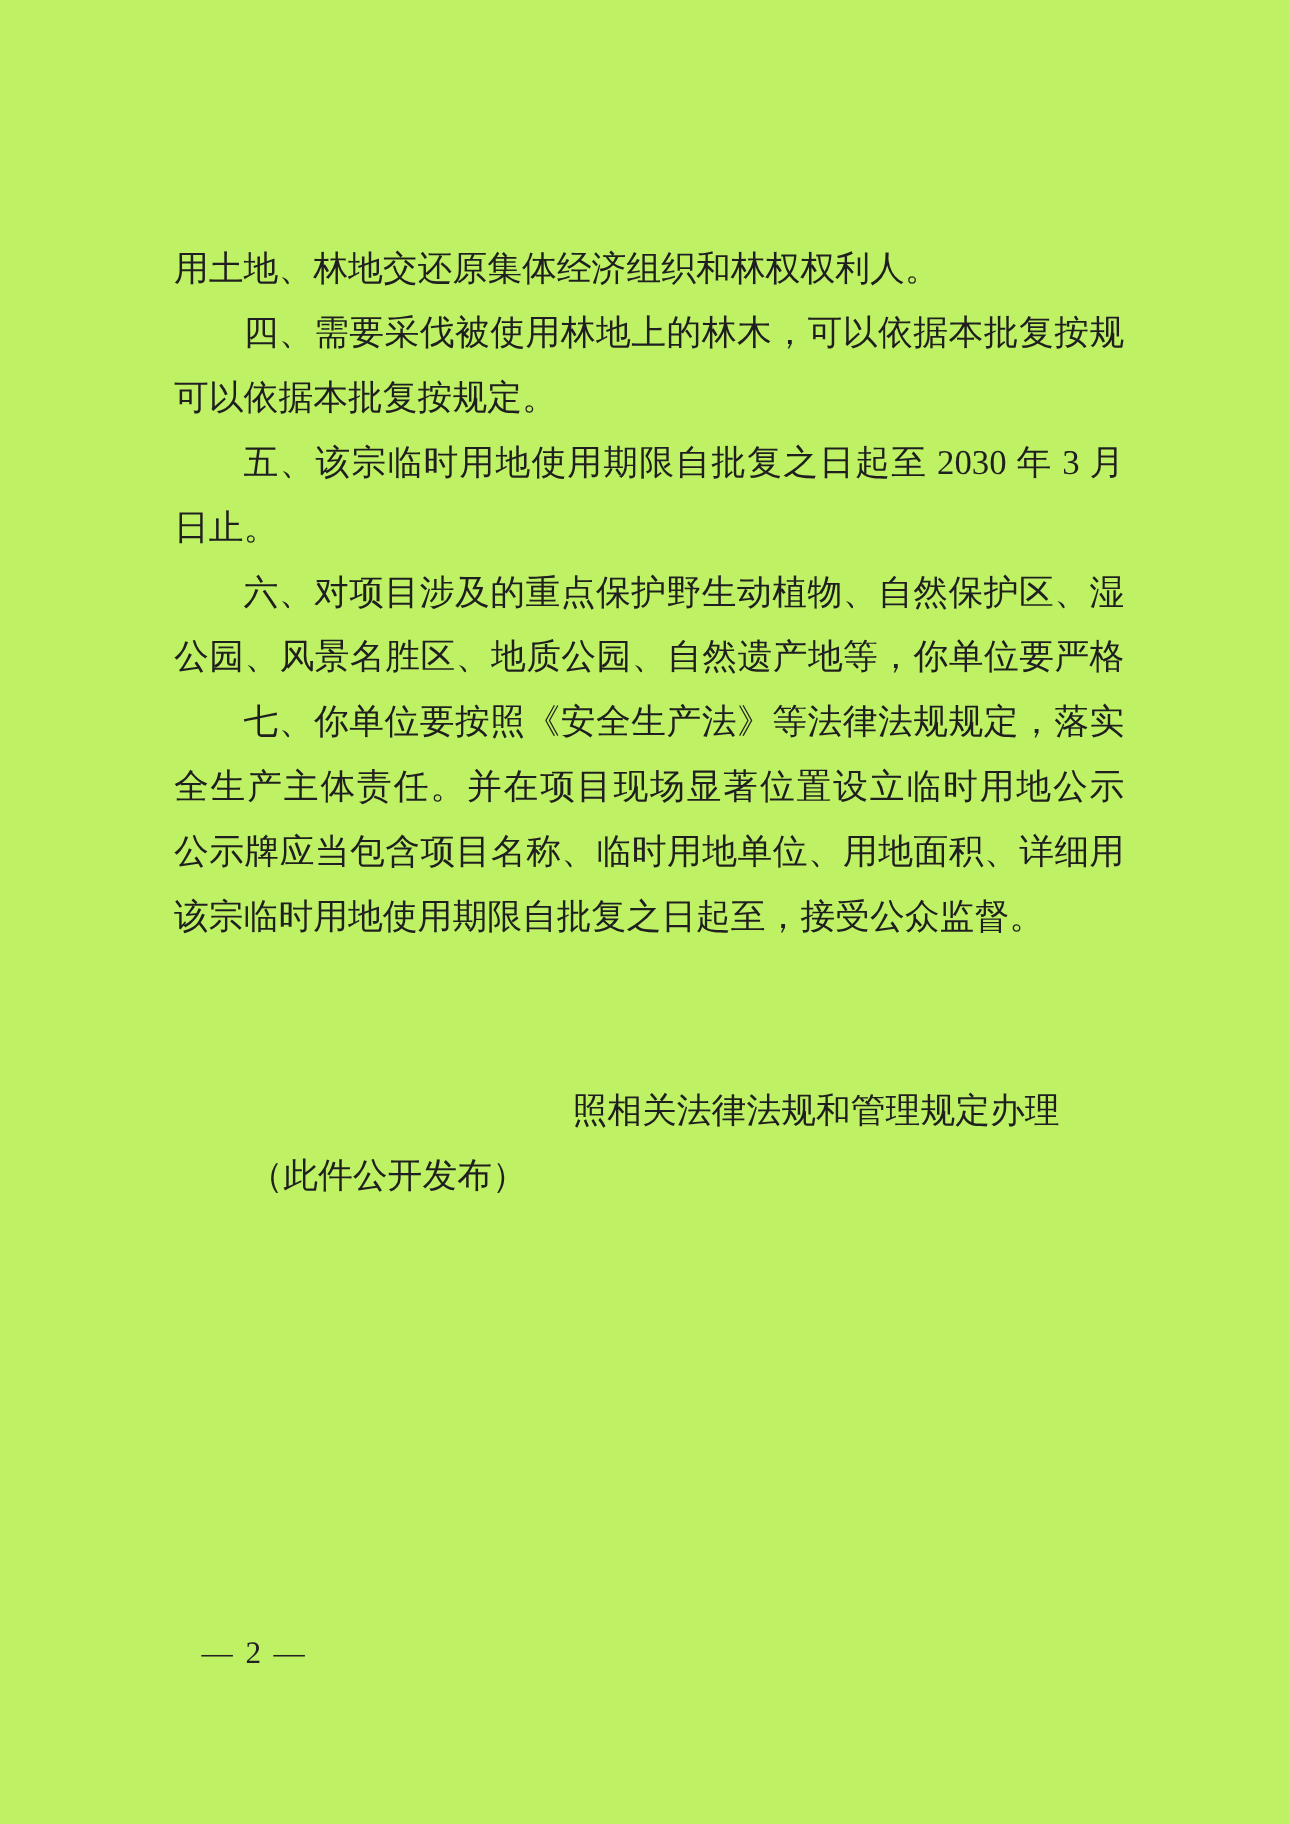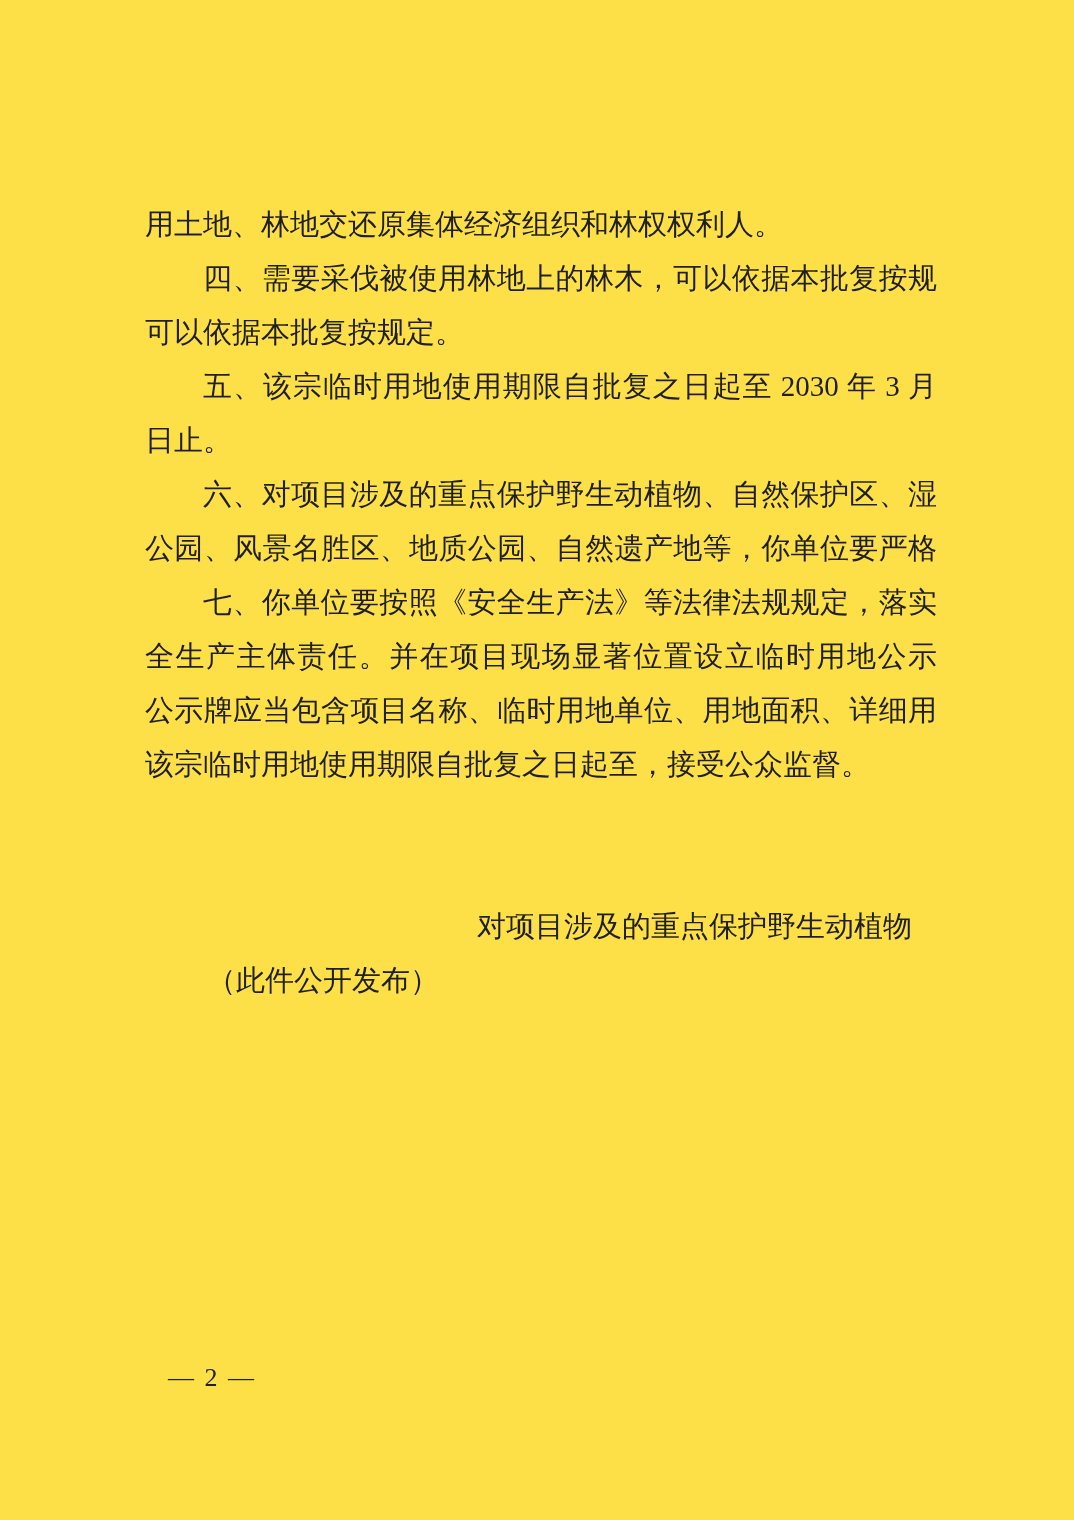--- a/index.html
+++ b/index.html
@@ -4,21 +4,21 @@
 <style>
   html, body {
     margin: 0;
     padding: 0;
     background: #ffffff;
   }
   .page {
     position: relative;
     width: 1074px;
     height: 1520px;
-    background: #fde047;
+    background: #bef264;
     color: #1f1f1f;
     font-family: "Liberation Serif", "DejaVu Serif", serif;
     overflow: hidden;
   }
   .body-text {
     position: absolute;
     left: 145px;
     top: 197px;
     width: 792px;
   }
@@ -73,20 +73,20 @@
     <p class="line indent fill">五、该宗临时用地使用期限自批复之日起至 2030 年 3 月 10</p>
     <p class="line end">日止。</p>
     <p class="line indent fill">六、对项目涉及的重点保护野生动植物、自然保护区、湿地</p>
     <p class="line fill">公园、风景名胜区、地质公园、自然遗产地等，你单位要严格按</p>
     <p class="line indent fill">七、你单位要按照《安全生产法》等法律法规规定，落实安</p>
     <p class="line fill">全生产主体责任。并在项目现场显著位置设立临时用地公示牌，</p>
     <p class="line fill">公示牌应当包含项目名称、临时用地单位、用地面积、详细用途、</p>
     <p class="line end">该宗临时用地使用期限自批复之日起至，接受公众监督。</p>
 
     <div class="sig-block">
-      <p class="line sig-issuer">对项目涉及的重点保护野生动植物</p>
+      <p class="line sig-issuer">照相关法律法规和管理规定办理</p>
       <p class="line release-note">（此件公开发布）</p>
     </div>
   </div>
 
   <div class="page-number">— 2 —</div>
 
 </div>
 
 </body></html>

